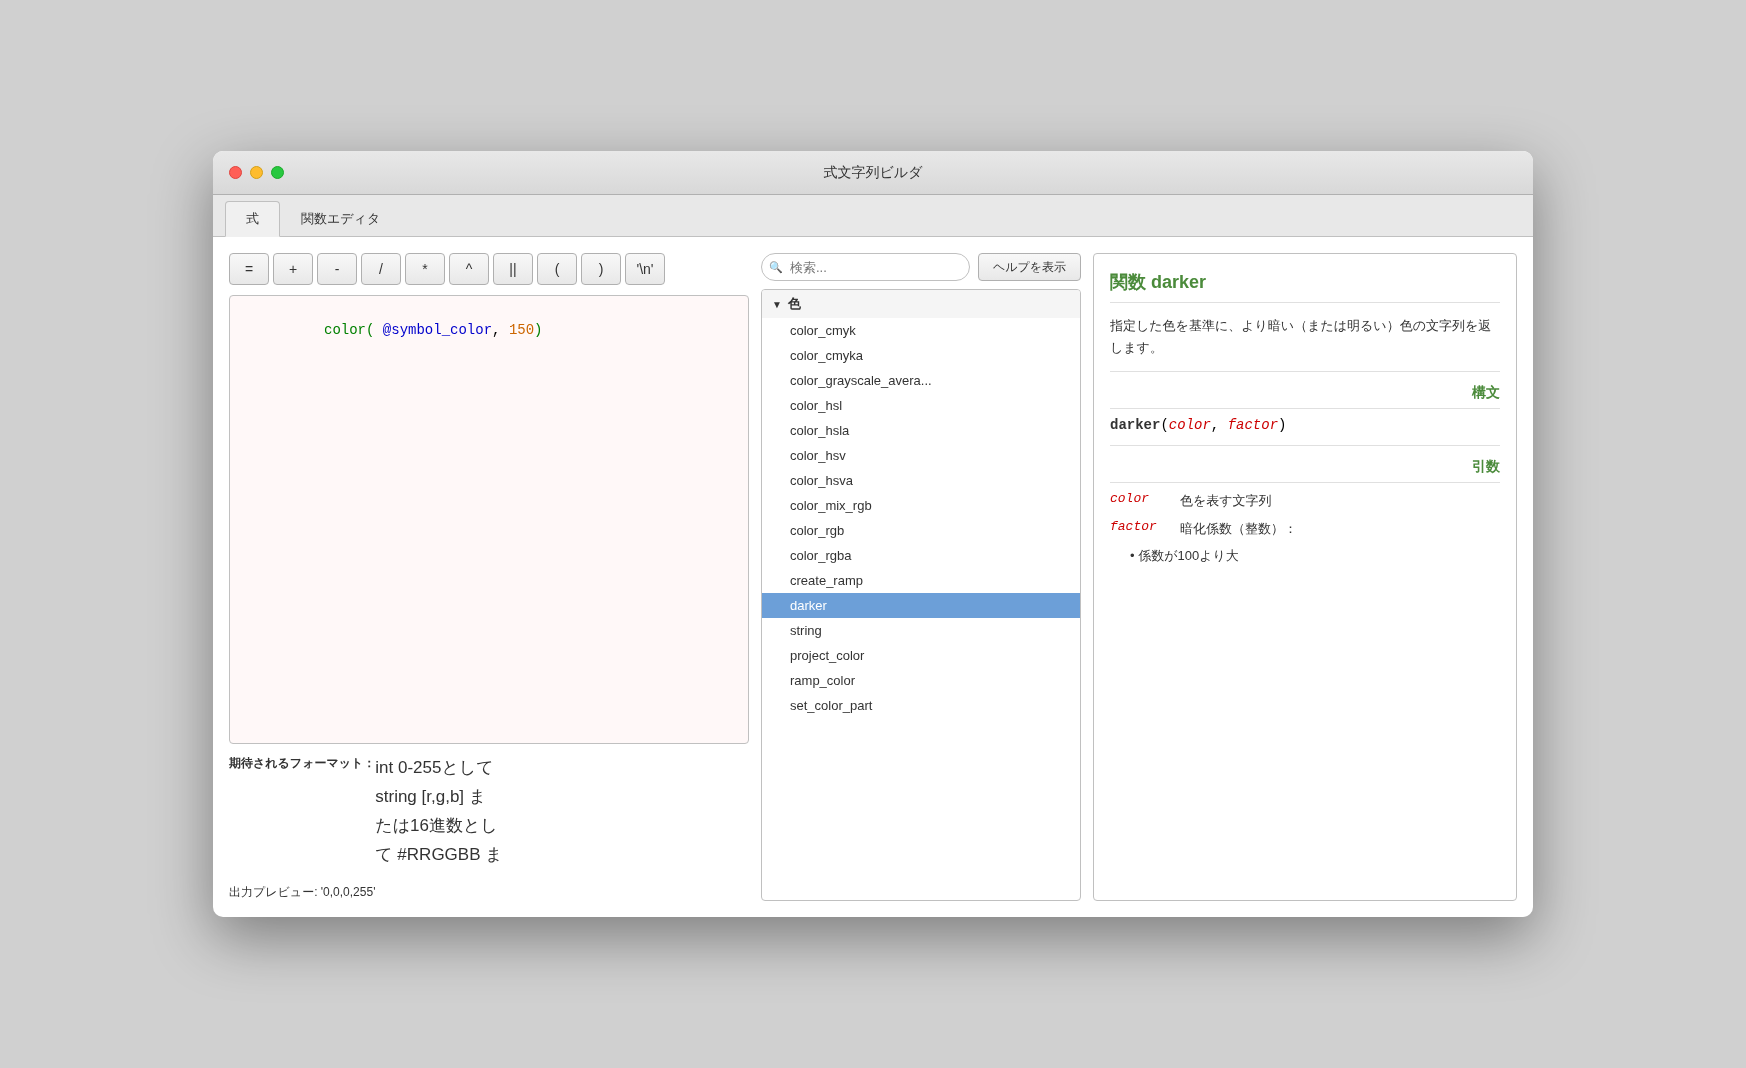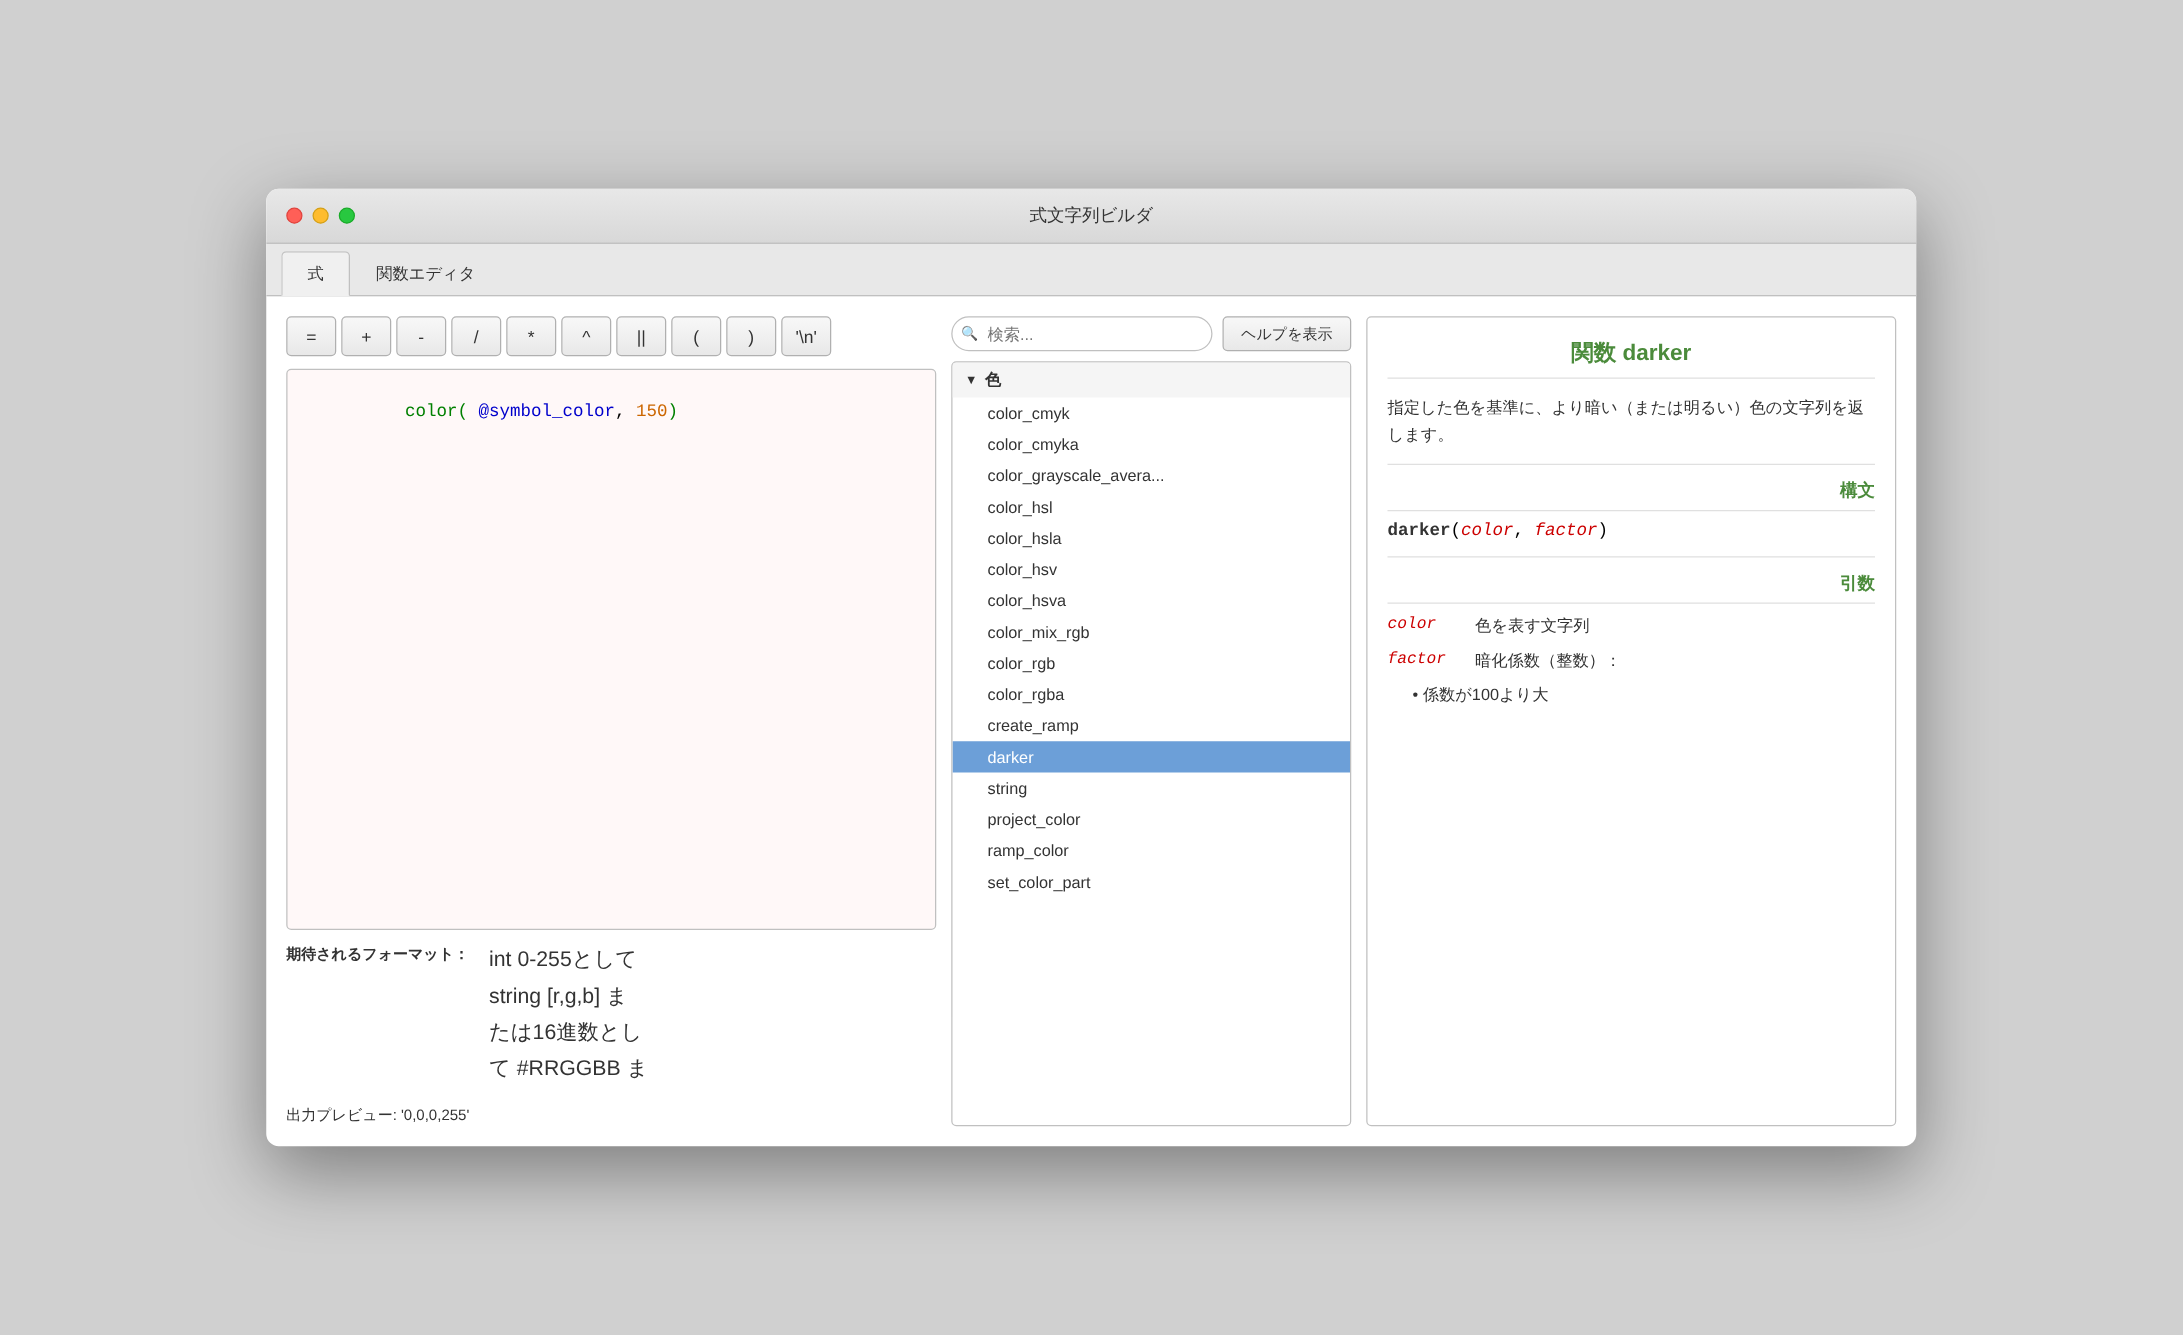--- a/index.html
+++ b/index.html
@@ -141,21 +141,20 @@
       line-height: 1.6;
     }
 
     .format-label {
       font-weight: bold;
       font-size: 12px;
     }
 
     .format-grid {
       display: flex;
-      gap: 16px;
       align-items: flex-start;
     }
 
     .format-text {
       font-size: 17px;
       color: #333;
       line-height: 1.7;
     }
 
     .preview-line {
@@ -251,21 +250,21 @@
       flex: 1;
       background: white;
       border: 1px solid #c0c0c0;
       border-radius: 4px;
       padding: 16px;
       overflow-y: auto;
       font-size: 13px;
     }
 
     .func-title {
-      text-align: center;
+      text-align: left;
       font-size: 18px;
       font-weight: bold;
       color: #4b8b3b;
       margin-bottom: 12px;
       padding-bottom: 8px;
       border-bottom: 1px solid #e0e0e0;
     }
 
     .func-description {
       font-size: 13px;

